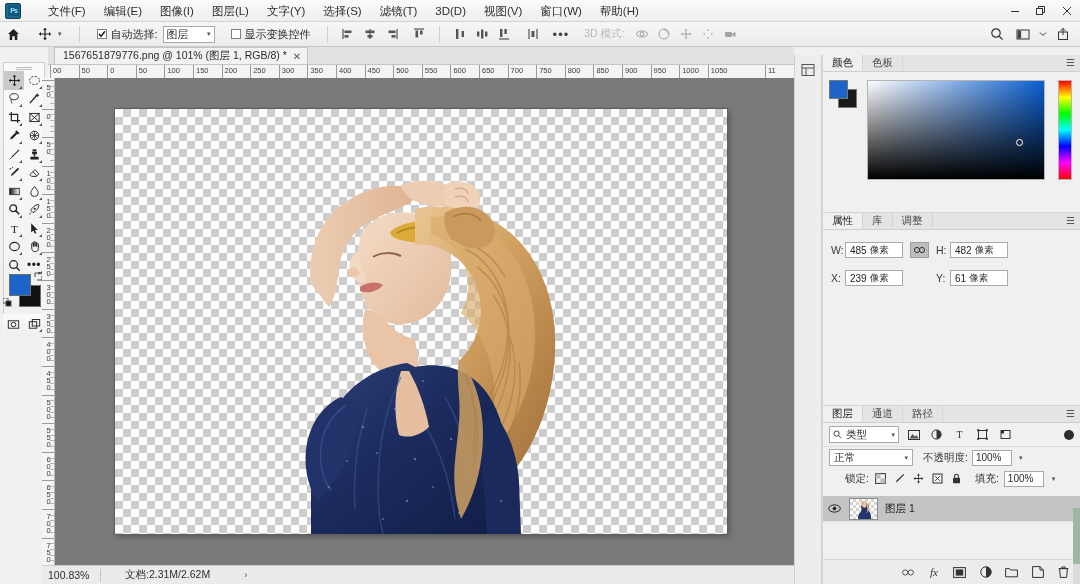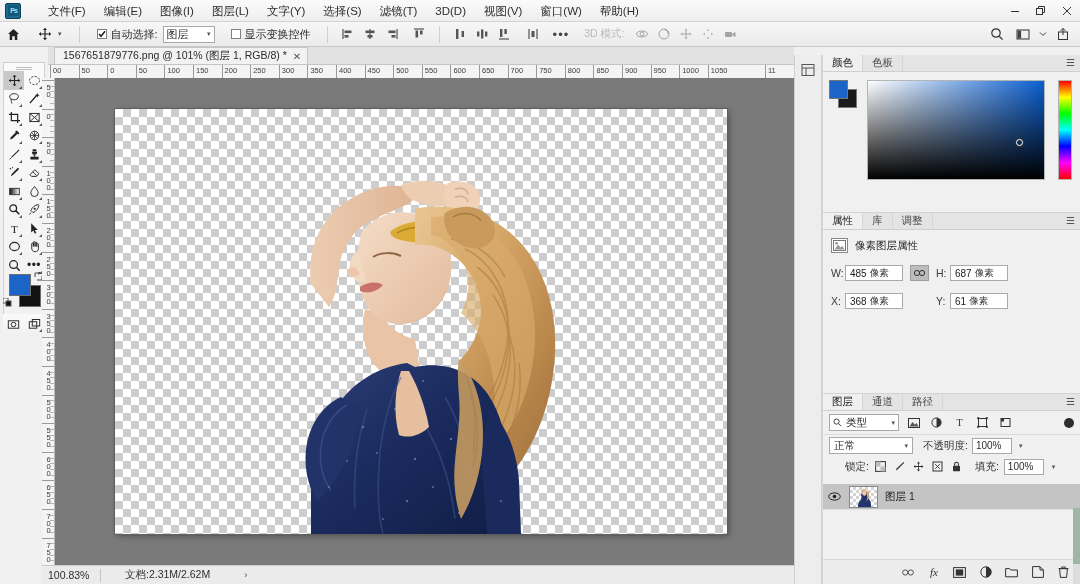--- a/index.html
+++ b/index.html
@@ -1160,54 +1160,44 @@
     </div>
 
     <div class="panel">
       <div class="panel-tabs">
         <div class="ptab active">属性</div>
         <div class="ptab">库</div>
         <div class="ptab">调整</div>
         <div class="pmenu">☰</div>
       </div>
       <div class="proppanel">
-        <div class="pp-head">
-          <span class="pp-thumb">
-            <svg width="13" height="11" viewBox="0 0 13 11">
-                <rect x="0.5" y="0.5" width="12" height="10" fill="#fff" stroke="#777"></rect>
-                <circle cx="3.6" cy="3.2" r="1.2" fill="#888"></circle>
-                <polygon points="1.5,9.5 5,4.6 7.6,7.6 9.2,5.8 11.5,9.5" fill="#999"></polygon>
-              </svg>
-          </span>
-          <span class="pp-title">像素图层属性</span>
-        </div>
 
         <div class="pp-row">
           <span class="pp-lab">W:</span>
           <span class="pp-input">
             <span>485</span>
             <span class="pp-unit">像素</span>
           </span>
           <span class="pp-link">
             <svg width="13" height="8" viewBox="0 0 13 8">
                 <circle cx="4" cy="4" r="2.6" fill="none" stroke="#333"></circle>
                 <circle cx="9" cy="4" r="2.6" fill="none" stroke="#333"></circle>
               </svg>
           </span>
           <span class="pp-lab">H:</span>
           <span class="pp-input">
-            <span>687</span>
+            <span>482</span>
             <span class="pp-unit">像素</span>
           </span>
         </div>
 
         <div class="pp-row">
           <span class="pp-lab">X:</span>
           <span class="pp-input">
-            <span>368</span>
+            <span>239</span>
             <span class="pp-unit">像素</span>
           </span>
           <span class="pp-link" style="background:transparent;border:none;"></span>
           <span class="pp-lab">Y:</span>
           <span class="pp-input">
             <span>61</span>
             <span class="pp-unit">像素</span>
           </span>
         </div>
       </div>

